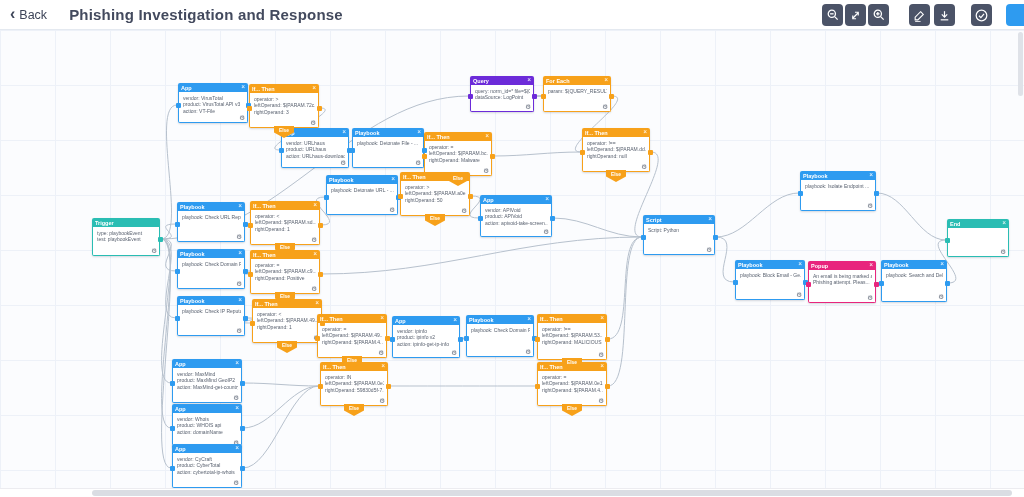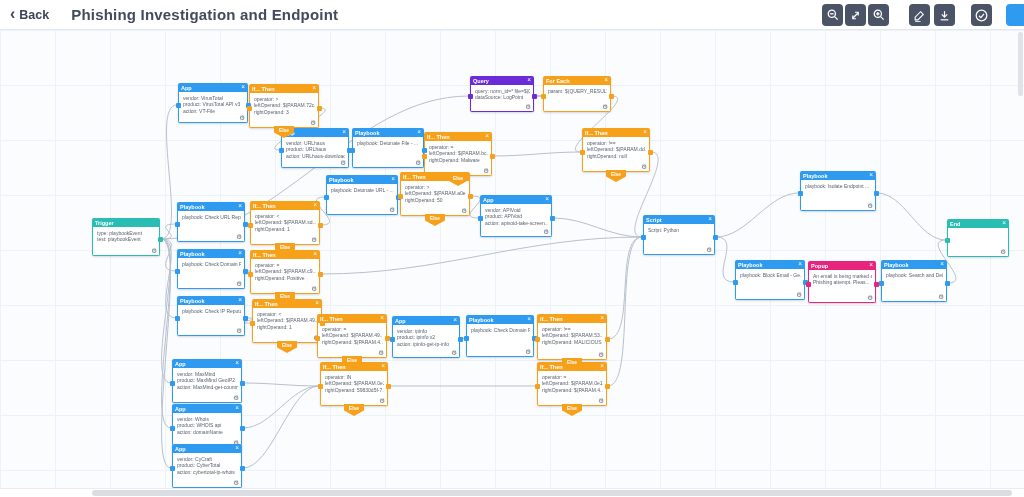--- a/index.html
+++ b/index.html
@@ -3,21 +3,21 @@
 <meta charset="utf-8">
 <style>
   * { margin:0; padding:0; box-sizing:border-box; }
   html,body { width:1024px; height:497px; overflow:hidden; font-family:"Liberation Sans", sans-serif; background:#fff; }
 
   
   .topbar { position:absolute; left:0; top:0; width:1024px; height:30px; background:#fff;
             border-bottom:1px solid #e4e9f0; display:flex; align-items:center; z-index:50; }
   .back { display:flex; align-items:center; gap:4px; margin-left:10px; cursor:pointer; color:#3d4458; }
   .back .chev { font-size:16px; font-weight:bold; line-height:1; margin-top:-2px; }
-  .back .back-label { font-size:12.5px; font-weight:bold; }
+  .back .back-label { font-size:12.5px; font-weight:normal; }
   .page-title { font-size:15px; font-weight:bold; color:#434a5e; margin-left:22px; letter-spacing:.2px; }
   .toolbar { position:absolute; right:0; top:0; height:30px; display:flex; align-items:center; }
   .tb-btn { width:21px; height:22px; background:#4b5367; border:none; border-radius:4px;
             display:flex; align-items:center; justify-content:center; cursor:pointer; padding:0; }
   .tb-btn svg { display:block; }
   .tb-group { display:flex; gap:2px; }
   .gap-a { width:20px; } .gap-b { width:4px; } .gap-c { width:16px; } .gap-d { width:14px; }
   .tb-save { width:22px; height:22px; background:#2e9bf0; border:none; border-radius:4px 0 0 4px;
              margin-right:-4px; cursor:pointer; }
 
@@ -57,21 +57,21 @@
                    border-radius:3px; cursor:pointer; }
 </style>
 </head>
 <body>
 
 <div class="topbar">
   <div class="back">
     <span class="chev">‹</span>
     <span class="back-label">Back</span>
   </div>
-  <div class="page-title">Phishing Investigation and Endpoint</div>
+  <div class="page-title">Phishing Investigation and Response</div>
 
   <div class="toolbar">
     <div class="tb-group">
       <button class="tb-btn" title="">
         <svg width="14" height="14" viewBox="0 0 24 24" fill="none" stroke="#fff" stroke-width="2.2">
           <circle cx="10" cy="10" r="6.2"></circle>
             <line x1="14.8" y1="14.8" x2="20" y2="20"></line>
             <line x1="7" y1="10" x2="13" y2="10"></line>
         </svg>
       </button>

